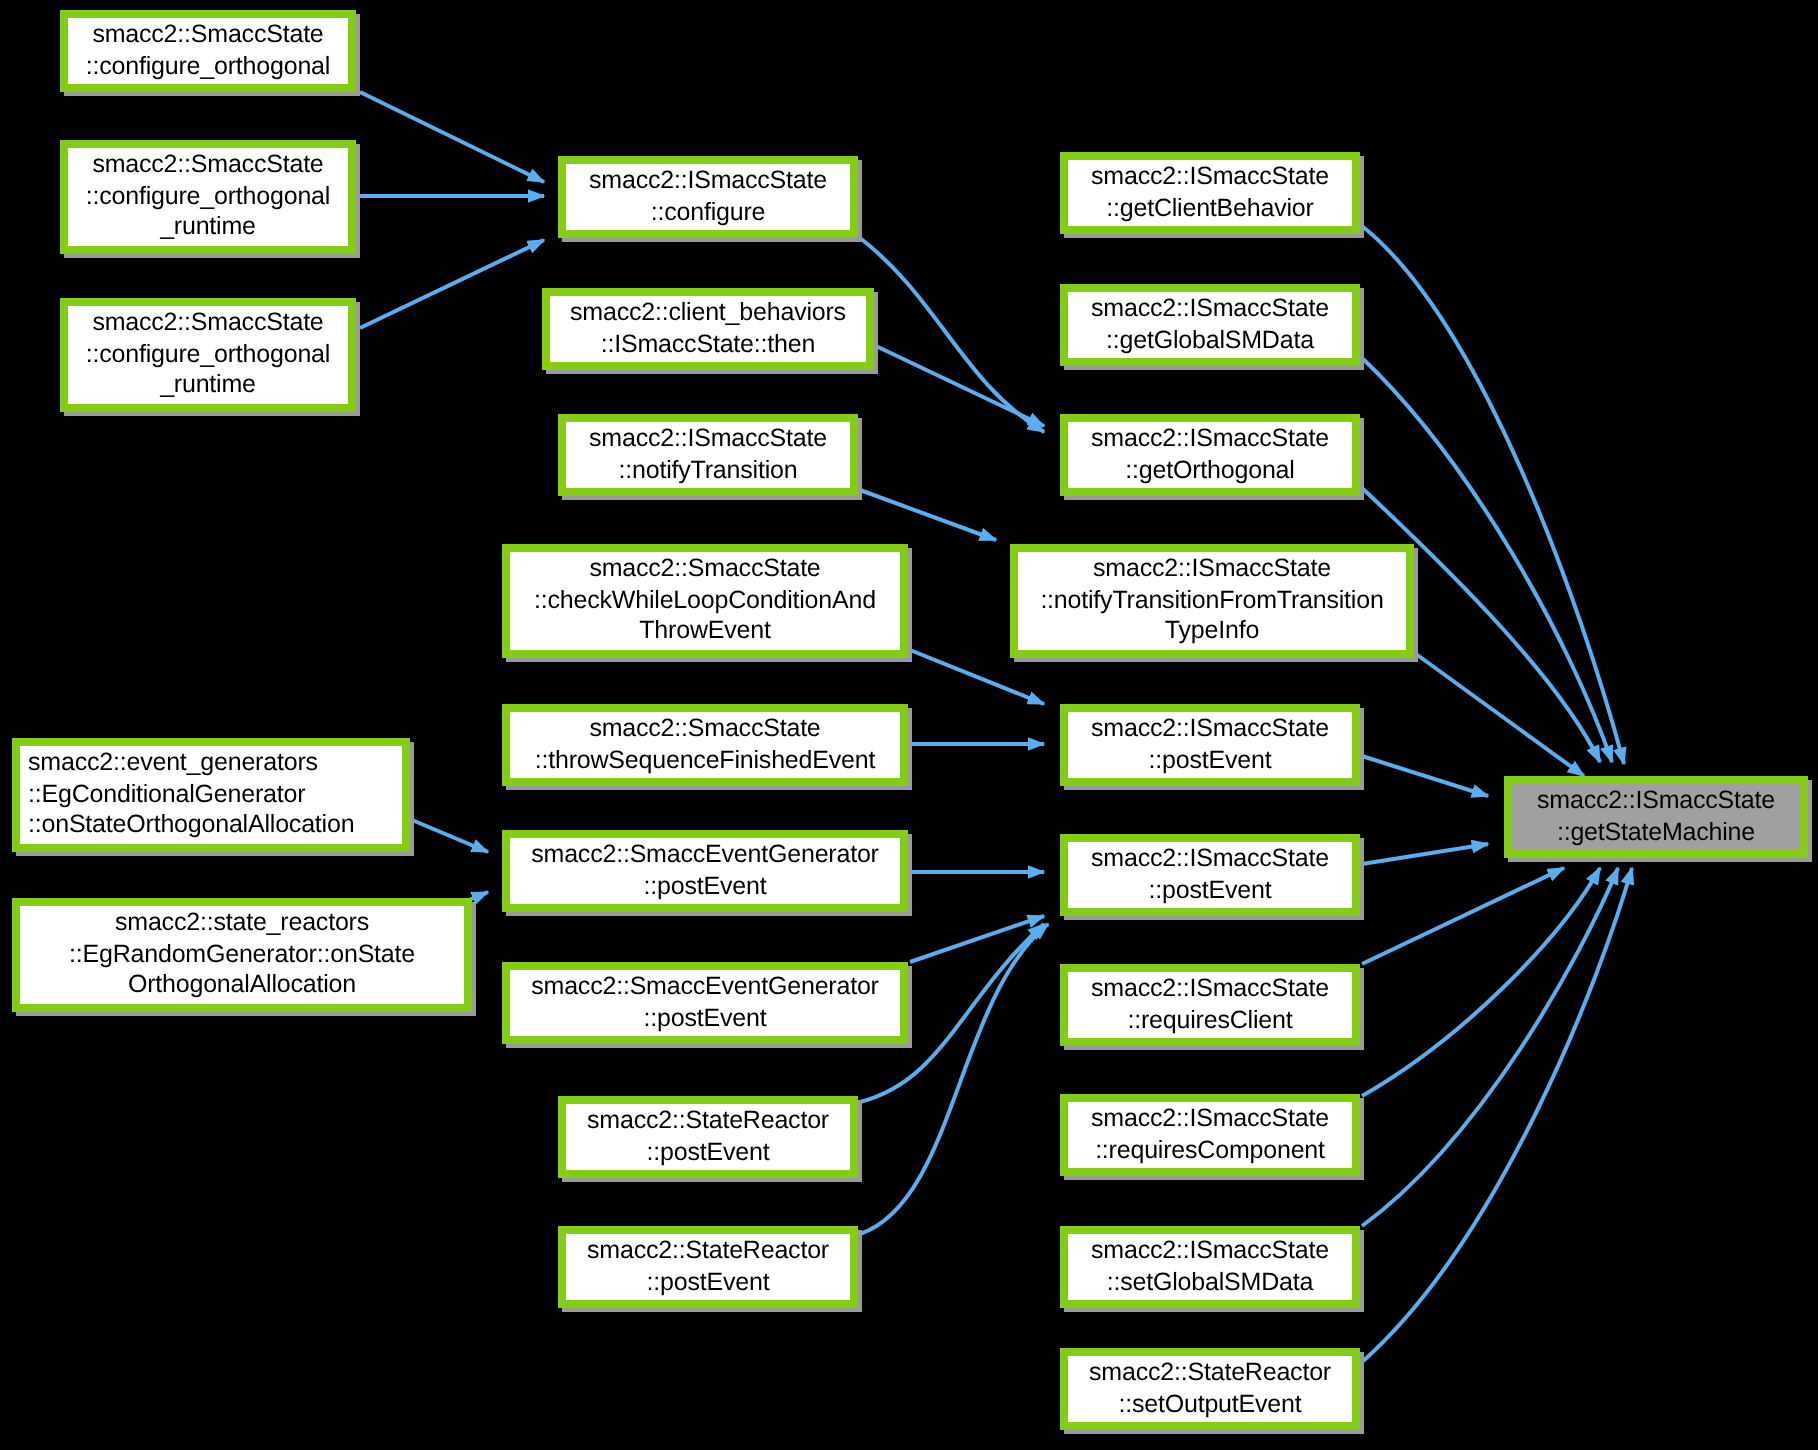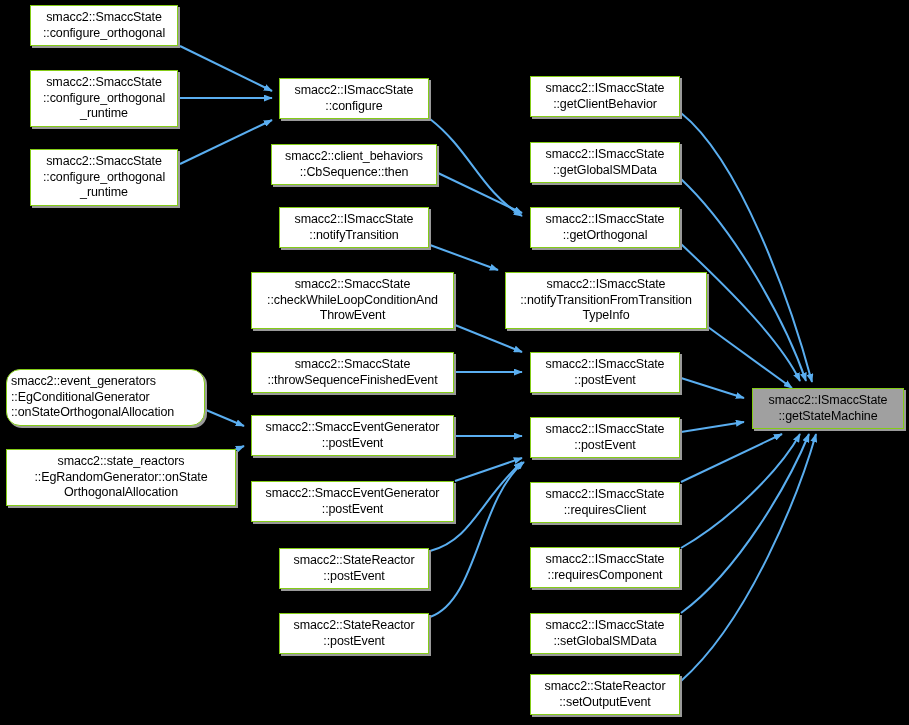--- a/index.html
+++ b/index.html
@@ -21,21 +21,21 @@
     left: 0;
     top: 0;
     width: 909px;
     height: 725px;
     pointer-events: none;
   }
   .node {
     position: absolute;
     box-sizing: border-box;
     background: #ffffff;
-    border: 1px solid #84cc16;
+    border: 4px solid #84cc16;
     box-shadow: 2px 2px 0 0 #9a9a9a;
     display: flex;
     align-items: center;
     justify-content: center;
     z-index: 5;
   }
   .node.highlight {
     background: #a0a0a0;
   }
   .node-label {
@@ -97,37 +97,37 @@
       <div class="node" style="left: 30px; top: 70px; width: 148px; height: 57px;">
         <div class="node-label">smacc2::SmaccState
 ::configure_orthogonal
 _runtime</div>
       </div>
       <div class="node" style="left: 30px; top: 149px; width: 148px; height: 57px;">
         <div class="node-label">smacc2::SmaccState
 ::configure_orthogonal
 _runtime</div>
       </div>
-      <div class="node" style="left: 6px; top: 369px; width: 199px; height: 57px; border-radius: 14px;">
+      <div class="node" style="left: 6px; top: 369px; width: 199px; height: 57px;">
         <div class="node-label left">smacc2::event_generators
 ::EgConditionalGenerator
 ::onStateOrthogonalAllocation</div>
       </div>
       <div class="node" style="left: 6px; top: 449px; width: 230px; height: 57px;">
         <div class="node-label">smacc2::state_reactors
 ::EgRandomGenerator::onState
 OrthogonalAllocation</div>
       </div>
       <div class="node" style="left: 279px; top: 78px; width: 150px; height: 41px;">
         <div class="node-label">smacc2::ISmaccState
 ::configure</div>
       </div>
       <div class="node" style="left: 271px; top: 144px; width: 166px; height: 41px;">
         <div class="node-label">smacc2::client_behaviors
-::CbSequence::then</div>
+::ISmaccState::then</div>
       </div>
       <div class="node" style="left: 279px; top: 207px; width: 150px; height: 41px;">
         <div class="node-label">smacc2::ISmaccState
 ::notifyTransition</div>
       </div>
       <div class="node" style="left: 251px; top: 272px; width: 203px; height: 57px;">
         <div class="node-label">smacc2::SmaccState
 ::checkWhileLoopConditionAnd
 ThrowEvent</div>
       </div>

